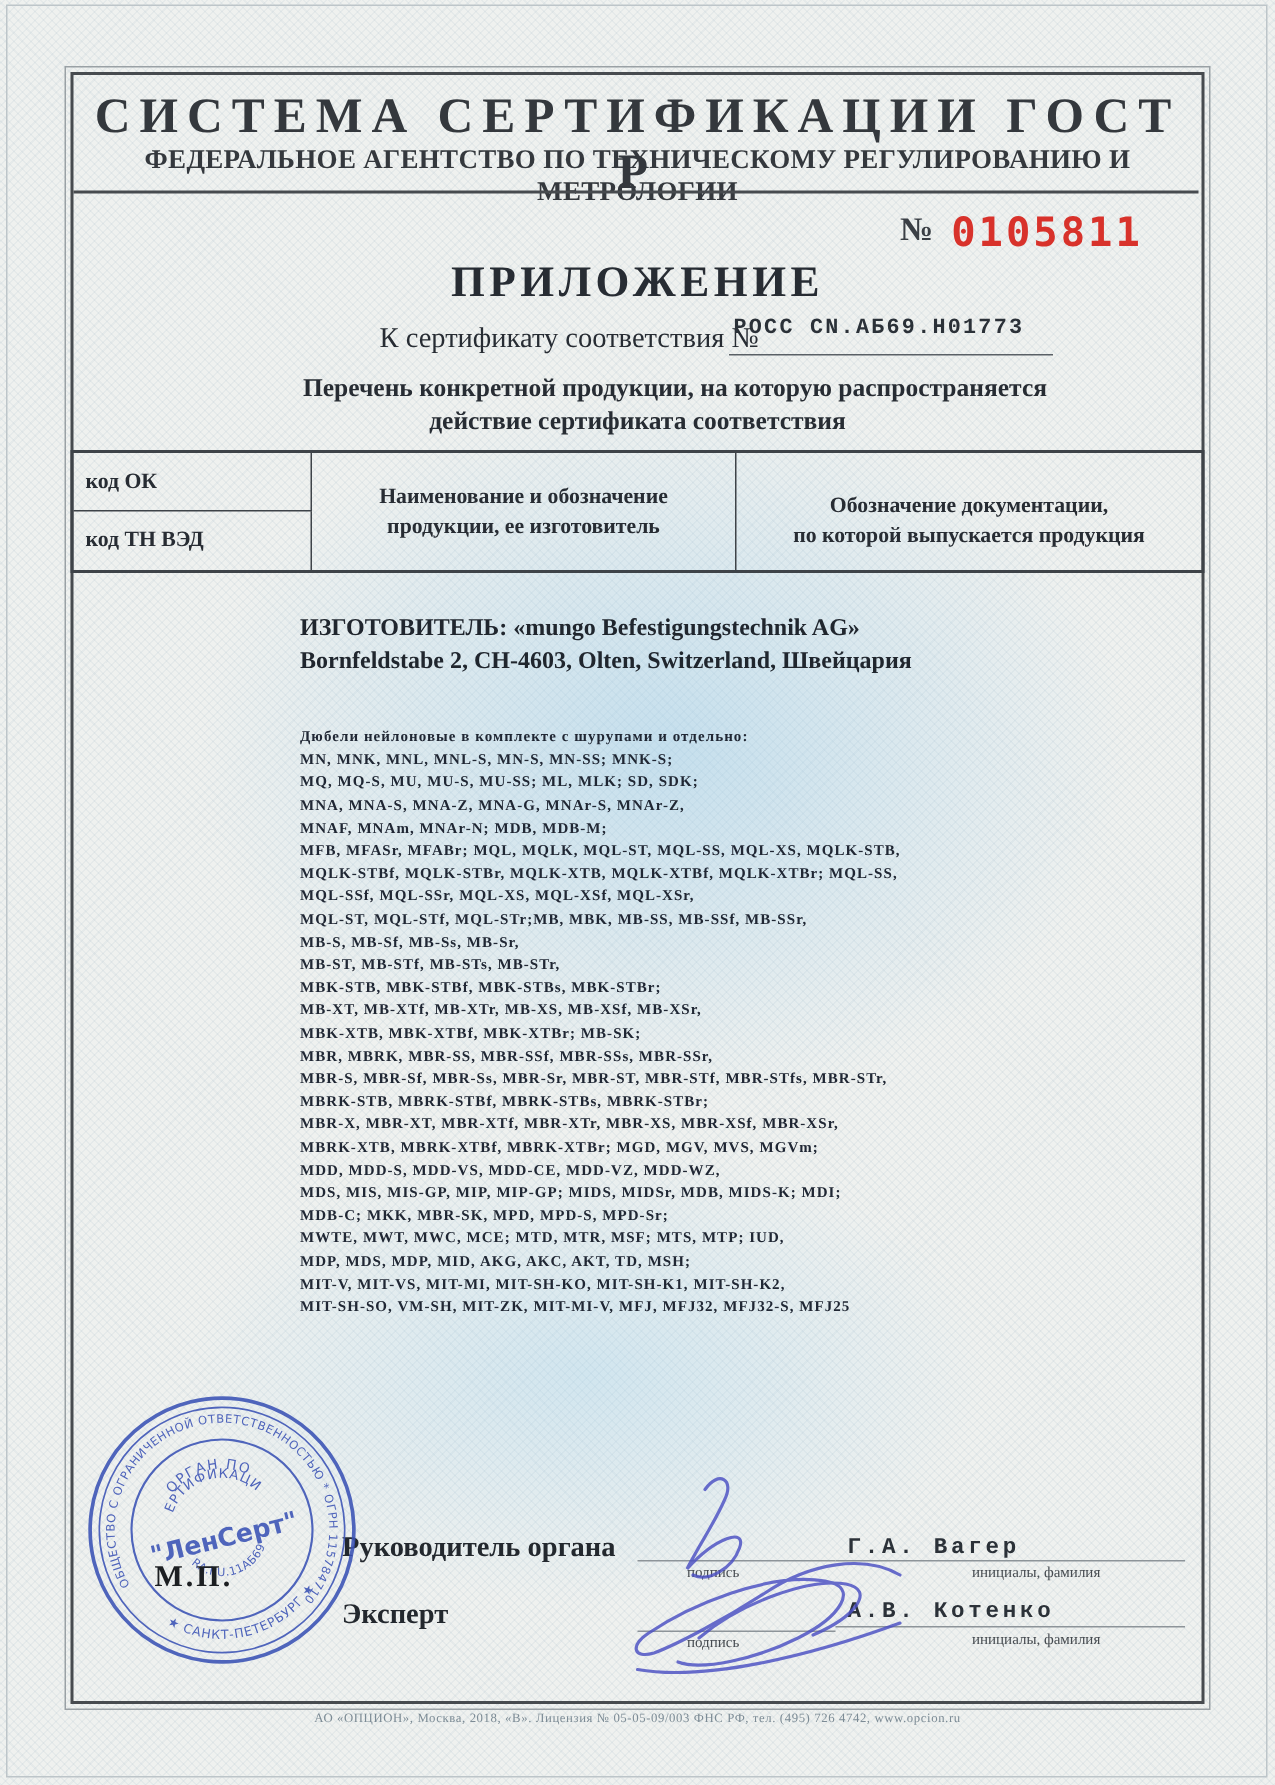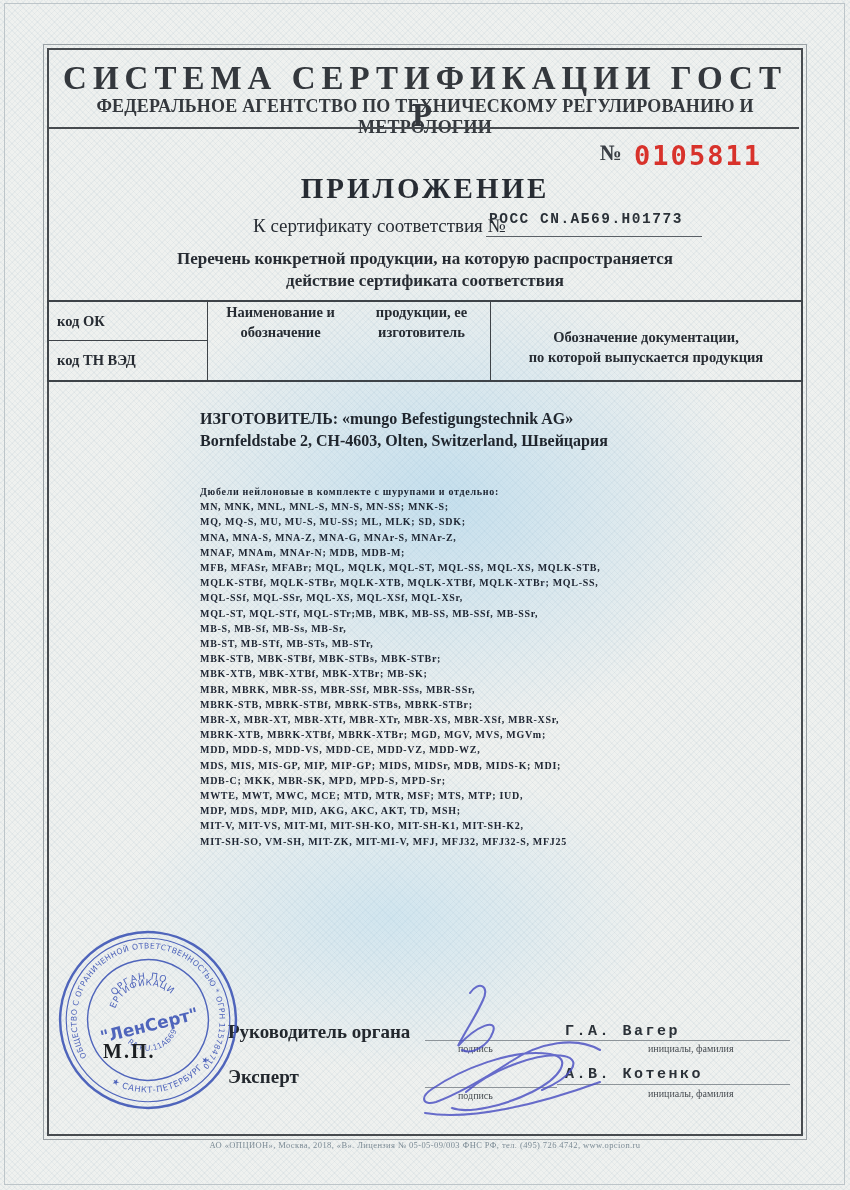--- a/index.html
+++ b/index.html
@@ -23,28 +23,28 @@
   .hdr1{top:60px;font-size:33px;font-weight:bold;letter-spacing:6px;color:#34383d;}
   .hdr2{top:96px;font-size:18px;font-weight:bold;letter-spacing:.2px;color:#34383d;}
   .head-rule{left:49px;top:127px;width:750px;height:2px;background:#474b4f;}
   .numrow{top:140px;left:600px;width:190px;white-space:nowrap;}
   .num-sym{font-size:22px;font-weight:bold;color:#3a3f45;vertical-align:top;}
   .num-val{font-family:"DejaVu Sans Mono",monospace;font-size:27px;font-weight:bold;color:#d8322b;letter-spacing:2px;margin-left:8px;}
   .title{top:172px;font-size:29px;font-weight:bold;letter-spacing:3px;color:#272c33;}
   .cert-label{left:253px;top:215px;font-size:19px;color:#272c33;}
   .cert-num{left:489px;top:211px;font-family:"Liberation Mono",monospace;font-size:14.5px;font-weight:bold;letter-spacing:1.5px;color:#2b3138;}
   .cert-line{left:486px;top:236px;width:216px;height:1px;background:#5a6066;}
-  .sub1{top:249px;font-size:17px;font-weight:bold;color:#272c33;}
+  .sub1{top:249px;font-size:17px;font-weight:bold;color:#272c33;margin-left:25px;}
   .sub2{top:271px;font-size:17px;font-weight:bold;color:#272c33;}
 
   .table{left:47px;top:300px;width:752px;height:78px;border:2px solid #3e4348;}
   .tcell{position:absolute;font-size:14.5px;font-weight:bold;color:#272c33;}
   .t-c1t{left:0;top:0;width:150px;height:38px;border-right:1px solid #3e4348;border-bottom:1px solid #3e4348;display:flex;align-items:center;padding-left:8px;}
   .t-c1b{left:0;top:39px;width:150px;height:39px;border-right:1px solid #3e4348;display:flex;align-items:center;padding-left:8px;}
-  .t-c2{left:159px;top:0;width:282px;height:78px;border-right:1px solid #3e4348;display:flex;flex-direction:row;justify-content:center;text-align:center;line-height:20px;}
+  .t-c2{left:159px;top:0;width:282px;height:78px;border-right:1px solid #3e4348;display:flex;flex-direction:column;justify-content:center;text-align:center;line-height:20px;}
   .t-c3{left:442px;top:0;width:310px;height:90px;display:flex;flex-direction:column;justify-content:center;text-align:center;line-height:20px;}
 
   .manu{left:200px;top:408px;width:580px;font-size:16px;font-weight:bold;line-height:22px;color:#20262e;}
   .plist{left:200px;top:484px;width:600px;}
   .plist-line{font-size:10px;font-weight:bold;letter-spacing:.7px;line-height:15.2px;color:#202734;white-space:nowrap;}
 
   .role{font-size:19px;font-weight:bold;color:#23282e;}
   .sig-rule{height:1px;background:#8d9499;}
   .cap{font-size:10px;color:#474c51;}
   .sig-name{font-family:"Liberation Mono",monospace;font-size:15px;font-weight:bold;letter-spacing:2.5px;color:#2b3138;white-space:nowrap;}
@@ -100,22 +100,24 @@
       <div class="plist-line">MQ, MQ-S, MU, MU-S, MU-SS; ML, MLK; SD, SDK;</div>
       <div class="plist-line">MNA, MNA-S, MNA-Z, MNA-G, MNAr-S, MNAr-Z,</div>
       <div class="plist-line">MNAF, MNAm, MNAr-N; MDB, MDB-M;</div>
       <div class="plist-line">MFB, MFASr, MFABr; MQL, MQLK, MQL-ST, MQL-SS, MQL-XS, MQLK-STB,</div>
       <div class="plist-line">MQLK-STBf, MQLK-STBr, MQLK-XTB, MQLK-XTBf, MQLK-XTBr; MQL-SS,</div>
       <div class="plist-line">MQL-SSf, MQL-SSr, MQL-XS, MQL-XSf, MQL-XSr,</div>
       <div class="plist-line">MQL-ST, MQL-STf, MQL-STr;MB, MBK, MB-SS, MB-SSf, MB-SSr,</div>
       <div class="plist-line">MB-S, MB-Sf, MB-Ss, MB-Sr,</div>
       <div class="plist-line">MB-ST, MB-STf, MB-STs,  MB-STr,</div>
       <div class="plist-line">MBK-STB, MBK-STBf, MBK-STBs, MBK-STBr;</div>
+      <div class="plist-line">MB-XT, MB-XTf, MB-XTr, MB-XS, MB-XSf, MB-XSr,</div>
       <div class="plist-line">MBK-XTB, MBK-XTBf, MBK-XTBr; MB-SK;</div>
       <div class="plist-line">MBR, MBRK, MBR-SS, MBR-SSf, MBR-SSs, MBR-SSr,</div>
+      <div class="plist-line">MBR-S, MBR-Sf, MBR-Ss, MBR-Sr, MBR-ST, MBR-STf, MBR-STfs, MBR-STr,</div>
       <div class="plist-line">MBRK-STB, MBRK-STBf, MBRK-STBs, MBRK-STBr;</div>
       <div class="plist-line">MBR-X, MBR-XT, MBR-XTf, MBR-XTr, MBR-XS,  MBR-XSf, MBR-XSr,</div>
       <div class="plist-line">MBRK-XTB, MBRK-XTBf, MBRK-XTBr; MGD, MGV, MVS, MGVm;</div>
       <div class="plist-line">MDD, MDD-S, MDD-VS, MDD-CE, MDD-VZ, MDD-WZ,</div>
       <div class="plist-line">MDS, MIS, MIS-GP, MIP, MIP-GP; MIDS, MIDSr, MDB, MIDS-K; MDI;</div>
       <div class="plist-line">MDB-C; MKK, MBR-SK, MPD, MPD-S, MPD-Sr;</div>
       <div class="plist-line">MWTE, MWT, MWC, MCE; MTD, MTR, MSF; MTS, MTP; IUD,</div>
       <div class="plist-line">MDP, MDS, MDP, MID, AKG, AKC, AKT, TD, MSH;</div>
       <div class="plist-line">MIT-V,  MIT-VS, MIT-MI, MIT-SH-KO, MIT-SH-K1, MIT-SH-K2,</div>
       <div class="plist-line">MIT-SH-SO, VM-SH, MIT-ZK, MIT-MI-V, MFJ,  MFJ32, MFJ32-S, MFJ25</div>

